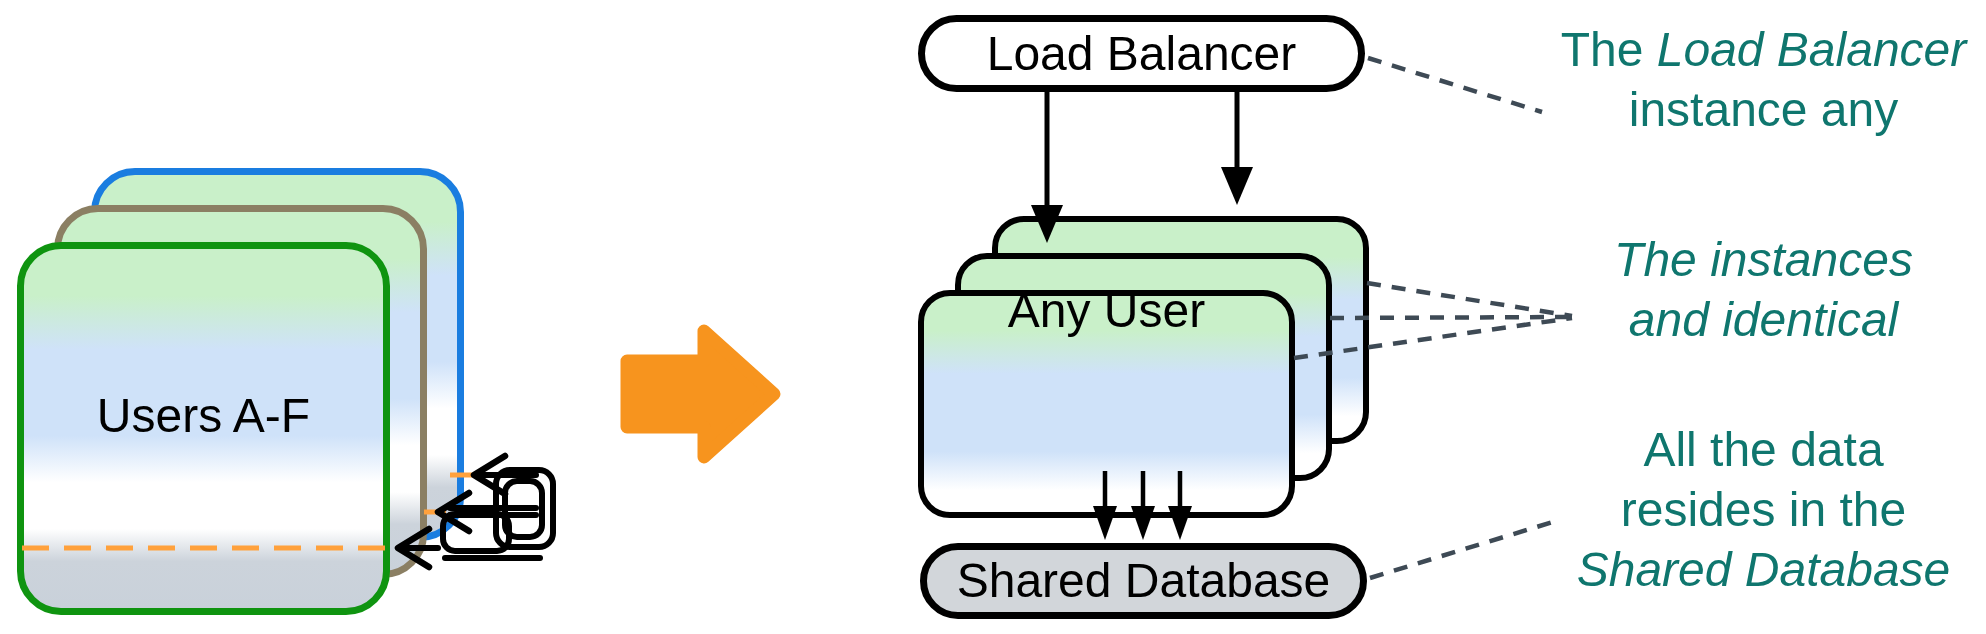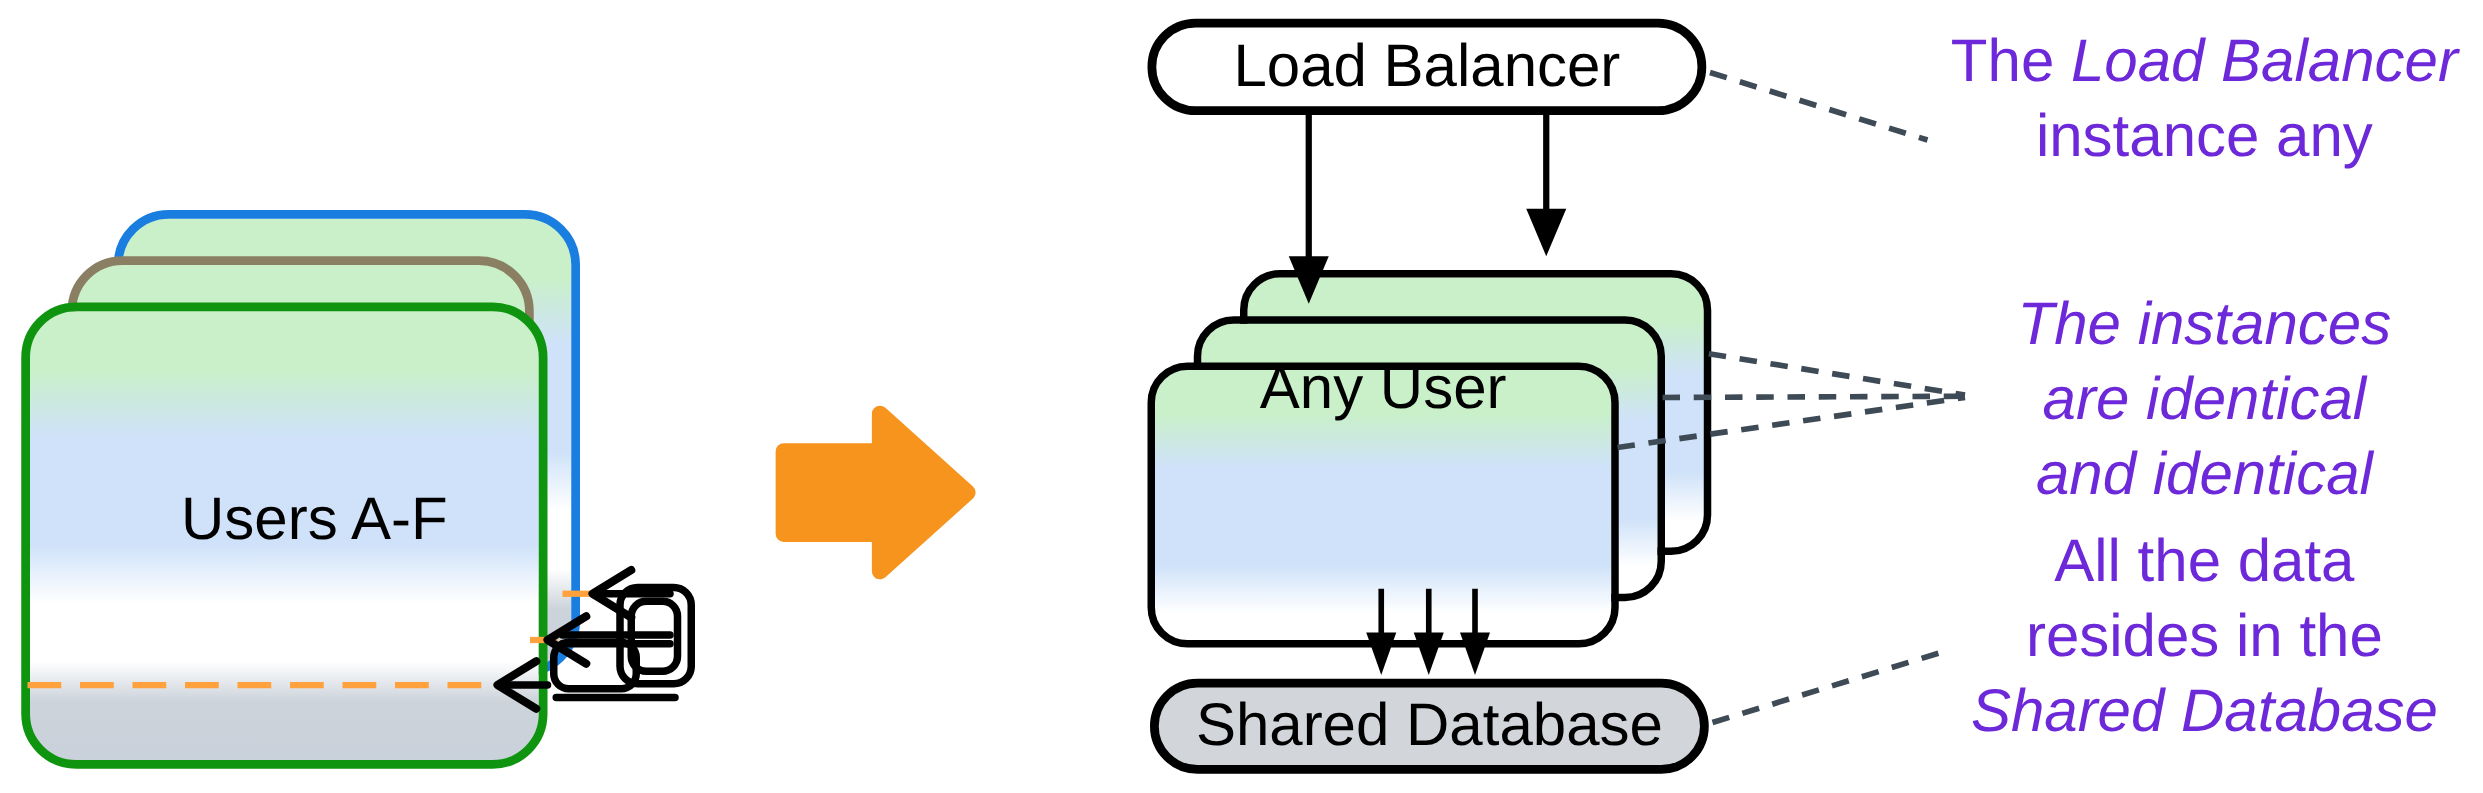--- a/index.html
+++ b/index.html
@@ -33,37 +33,37 @@
   .pill.db{background:#d2d6da;}
   
   .node-label{
     font-size:48px;color:#000;white-space:nowrap;line-height:1;
   }
   .shift-up-13{transform:translateY(-13px);}
   .shift-up-9{transform:translateY(-9px);}
   
   .annotation{
     position:absolute;left:1541px;width:445px;text-align:center;
-    font-size:48px;line-height:60px;color:#6d28d9;
+    font-size:48px;line-height:60px;color:#0f766e;
   }
   .annotation em{font-style:italic;font-weight:normal;}
   
   .overlay{
     position:absolute;left:0;top:0;width:1986px;height:634px;
     pointer-events:none;
   }
 </style>
 </head>
 <body>
 
 <div class="canvas">
 
   <div class="lbox back" style="left:91px;top:168px;"></div>
   <div class="lbox mid" style="left:54px;top:205px;"></div>
-  <div class="lbox front" style="left:17px;top:242px;padding-left:48px;">
+  <div class="lbox front" style="left:17px;top:242px;">
     <span class="node-label shift-up-13">Users A-F</span>
   </div>
 
   <div class="rbox" style="left:992px;top:168px;"></div>
   <div class="rbox" style="left:955px;top:205px;"></div>
   <div class="rbox" style="left:918px;top:242px;">
     <span class="node-label shift-up-9">Any User</span>
   </div>
 
   <div class="pill" style="left:918px;top:15px;width:433px;height:63px;">
@@ -73,21 +73,20 @@
   <div class="pill db" style="left:920px;top:543px;width:433px;height:62px;">
     <span class="node-label">Shared Database</span>
   </div>
 
   <div class="annotation" style="top:20px;">
     <div><span>The </span><em>Load Balancer</em></div>
     <div><span>instance any</span></div>
   </div>
   <div class="annotation" style="top:230px;font-style:italic;">
     <div><span>The instances</span></div>
-    <div><span>are identical</span></div>
     <div><span>and identical</span></div>
   </div>
   <div class="annotation" style="top:420px;">
     <div><span>All the data</span></div>
     <div><span>resides in the</span></div>
     <div><em>Shared Database</em></div>
   </div>
 
   <svg class="overlay" viewBox="0 0 1986 634">
 

